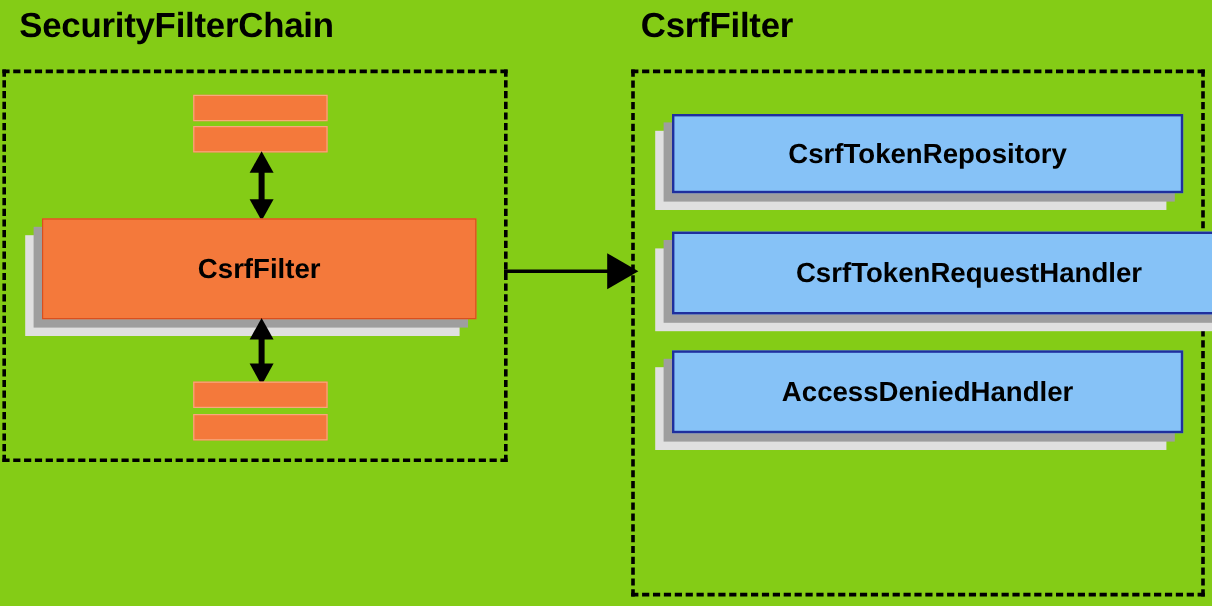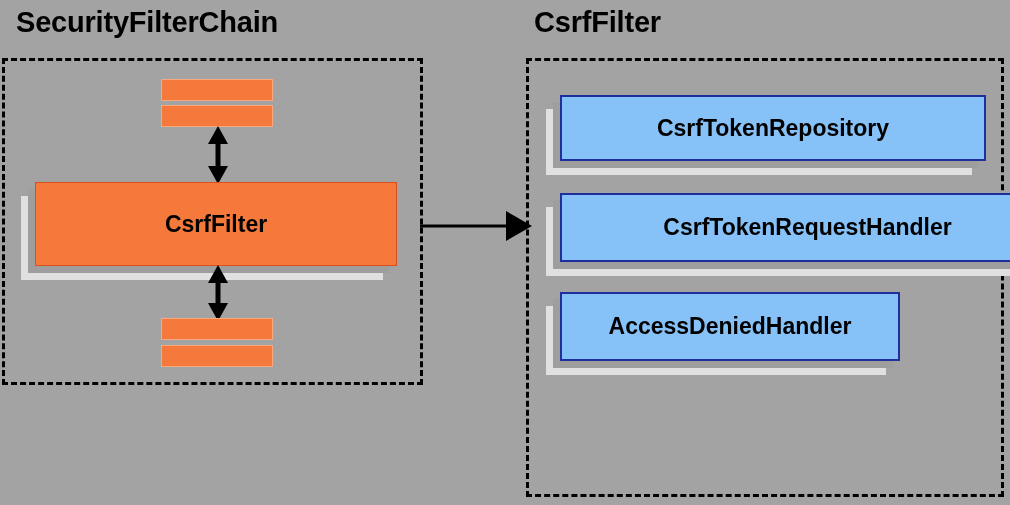--- a/index.html
+++ b/index.html
@@ -7,21 +7,21 @@
     padding: 0;
     background: #ffffff;
   }
   body {
     font-family: "Liberation Sans", sans-serif;
   }
   #canvas {
     position: relative;
     width: 1010px;
     height: 505px;
-    background: #a3a3a3;
+    background: #84cc16;
     overflow: hidden;
   }
 
   
   .panel-title {
     position: absolute;
     font-family: "Liberation Sans", sans-serif;
     font-weight: bold;
     font-size: 29px;
     line-height: 34px;
@@ -116,21 +116,21 @@
 
   #card-csrffilter { left: 35px; top: 182px; width: 362px; height: 84px; }
 
   #arrow-up   { left: 203px; top: 126px; width: 30px; height: 58px; }
   #arrow-down { left: 203px; top: 265px; width: 30px; height: 56px; }
   #arrow-link { left: 420px; top: 212px; width: 112px; height: 28px; }
 
   
   #card-blue-0 { left: 560px; top: 95px;  width: 426px; height: 66px; }
   #card-blue-1 { left: 560px; top: 193px; width: 495px; height: 69px; border-radius: 31px; }
-  #card-blue-2 { left: 560px; top: 292px; width: 340px; height: 69px; }
+  #card-blue-2 { left: 560px; top: 292px; width: 426px; height: 69px; }
   #card-blue-3 { left: 560px; top: 391px; width: 426px; height: 69px; }
 </style>
 </head>
 <body>
 
 <div id="canvas">
 
   <div class="panel-title" id="title-left">SecurityFilterChain</div>
 
   <div class="dashed-box" id="group-left"></div>

